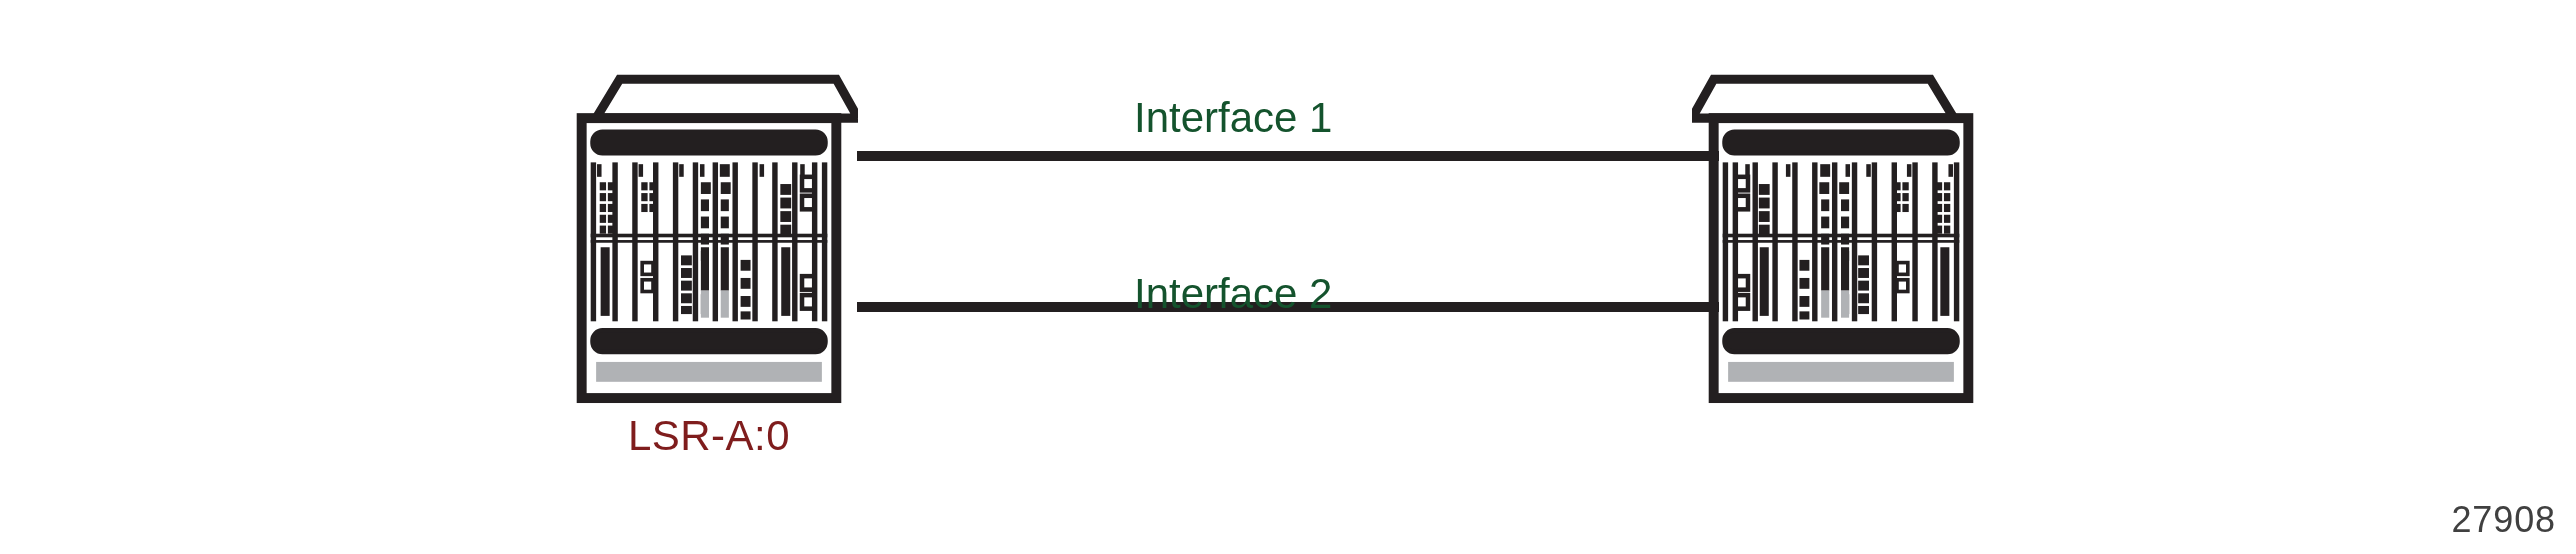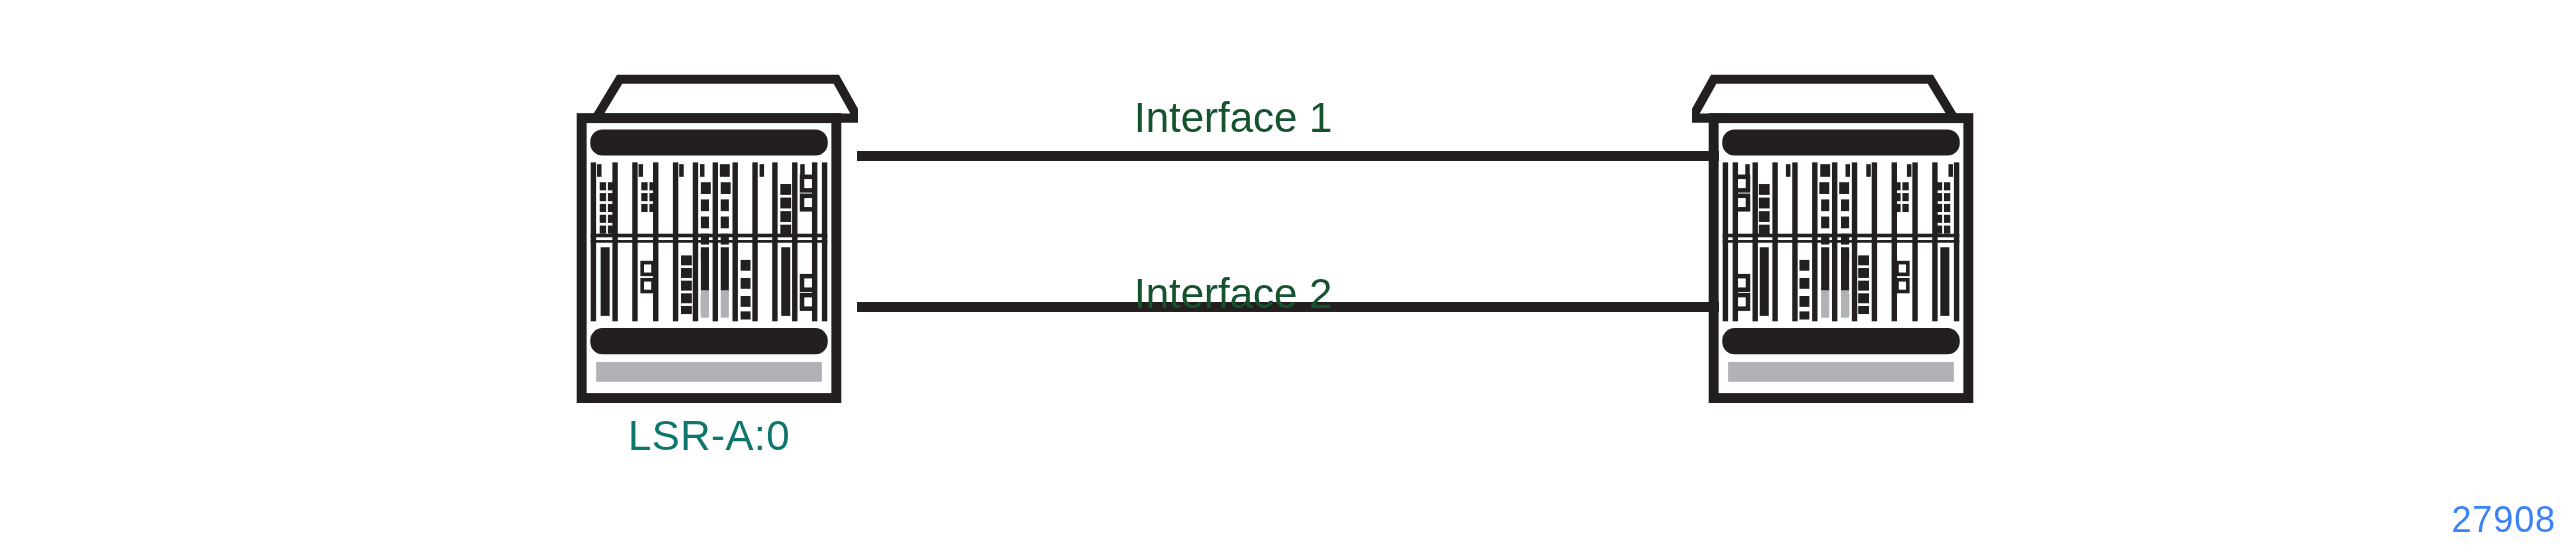--- a/index.html
+++ b/index.html
@@ -30,21 +30,21 @@
   #node-a { left: 560px; top: 50px; }
   #node-b { left: 1692px; top: 50px; }
 
   .node-label {
     position: absolute;
     top: 362px;
     left: 0;
     width: 298px;
     text-align: center;
     font-size: 42px;
-    color: #0f766e;
+    color: #7f1d1d;
     letter-spacing: 0.5px;
     white-space: nowrap;
   }
 
   .link {
     position: absolute;
     height: 10px;
     background: #231f20;
   }
   #link-1 { left: 857px; top: 151px; width: 862px; }
@@ -57,21 +57,21 @@
     white-space: nowrap;
   }
   #link-1-label { left: 1134px; top: 94px; }
   #link-2-label { left: 1134px; top: 246px; margin-top: 24px; }
 
   .figure-id {
     position: absolute;
     right: 20px;
     bottom: 12.7px;
     font-size: 36px;
-    color: #3b82f6;
+    color: #404040;
     letter-spacing: 0.9px;
   }
 </style>
 </head>
 <body>
 
 <div class="canvas">
 
   <div class="node" id="node-a">
     <svg width="298" height="362" viewBox="0 0 330 400">

